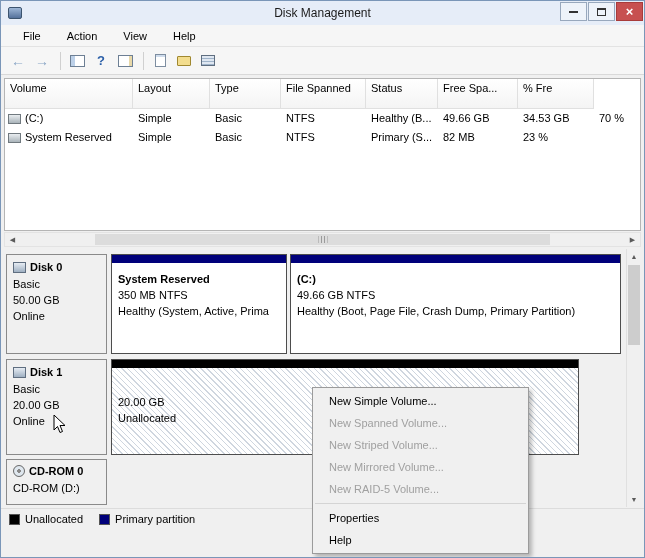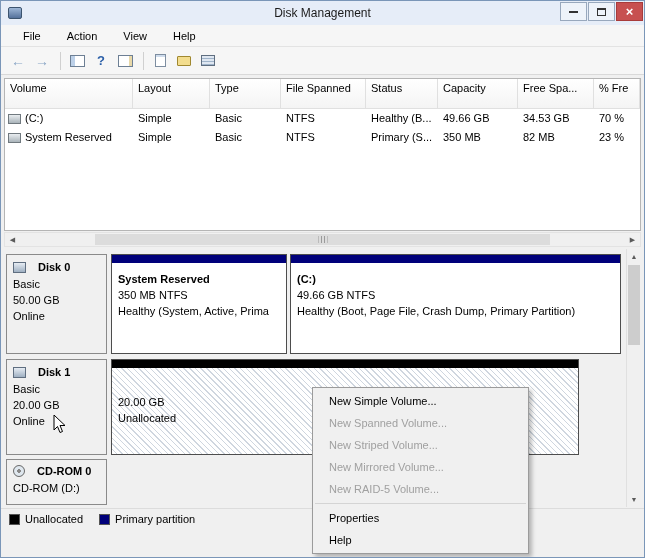--- a/index.html
+++ b/index.html
@@ -52,21 +52,21 @@
 
   
   .graph-pane { position:absolute; top:248px; left:3px; right:3px; height:258px; background:#f0f0f0; }
   .vscroll { position:absolute; right:0; top:0; bottom:0; width:15px; background:#f0f0f0; border-left:1px solid #e0e0e0; }
   .vs-arrow { position:absolute; left:0; width:14px; height:15px; display:flex; align-items:center; justify-content:center; font-size:7px; color:#5a5a5a; }
   .vs-arrow.up { top:0; } .vs-arrow.down { bottom:0; }
   .vs-thumb { position:absolute; left:1px; width:12px; top:16px; height:80px; background:#cdcdcd; }
 
   .disk-row { position:absolute; left:2px; }
   .disk-head { position:absolute; left:0; top:0; width:101px; height:100%; background:#f0f0f0; border:1px solid #8a8a8a; padding:6px 6px; }
-  .disk-head .dh-title { font-weight:bold; display:flex; align-items:center; gap:12px; margin-bottom:3px; }
+  .disk-head .dh-title { font-weight:bold; display:flex; align-items:center; gap:4px; margin-bottom:3px; }
   .drive-icon { width:13px; height:11px; border:1px solid #5f6e80; background:linear-gradient(#e6ecf3,#9fb0c2); }
   .cd-icon { width:12px; height:12px; border:1px solid #6a6a6a; border-radius:50%; background:radial-gradient(circle at 50% 50%, #888 0 2px, #dfe7ee 2px 5px, #b9c6d2 5px); }
   .dh-line { line-height:16px; }
 
   .part-area { position:absolute; left:103px; right:0; top:0; height:100%; }
   .partition { position:absolute; top:0; height:100%; border:1px solid #4d4d4d; background:#fff; }
   .part-strip { height:8px; }
   .part-body { padding:8px 6px 0 6px; line-height:16px; white-space:nowrap; overflow:hidden; }
   .part-name { font-weight:bold; }
   .hatch-body { position:absolute; left:0; right:0; top:8px; bottom:0;
@@ -144,21 +144,20 @@
       </div>
   </div>
 
   <div class="volume-pane">
     <div class="vt-grid vt-header">
       <div class="cell">Volume</div>
       <div class="cell">Layout</div>
       <div class="cell">Type</div>
       <div class="cell">File Spanned</div>
       <div class="cell">Status</div>
-      <div class="cell">Capacity</div>
       <div class="cell">Free Spa...</div>
       <div class="cell">% Fre</div>
     </div>
     <div class="vt-grid vt-row">
       <div class="cell first">
           <span class="vol-icon"></span>
           <span>(C:)</span>
         </div>
       <div class="cell">Simple</div>
       <div class="cell">Basic</div>
@@ -170,21 +169,20 @@
     </div>
     <div class="vt-grid vt-row">
       <div class="cell first">
           <span class="vol-icon"></span>
           <span>System Reserved</span>
         </div>
       <div class="cell">Simple</div>
       <div class="cell">Basic</div>
       <div class="cell">NTFS</div>
       <div class="cell">Primary (S...</div>
-      <div class="cell">350 MB</div>
       <div class="cell">82 MB</div>
       <div class="cell">23 %</div>
     </div>
   </div>
 
   <div class="hscroll">
     <div class="hs-arrow left">◀</div>
     <div class="hs-thumb">
         <div class="hs-grip"></div>
       </div>

